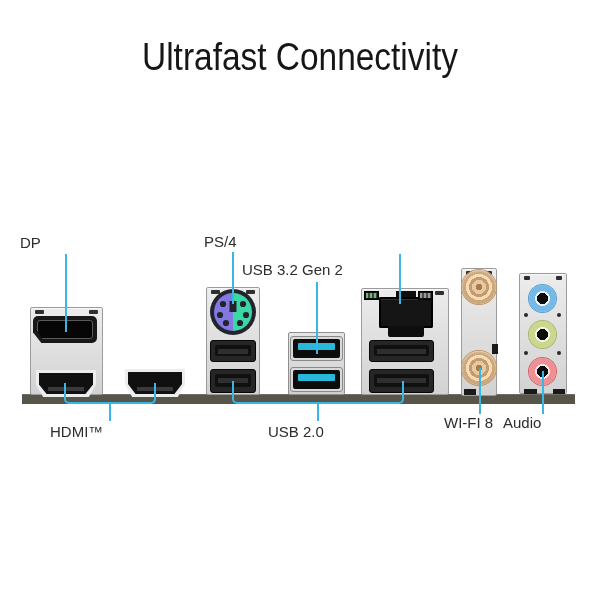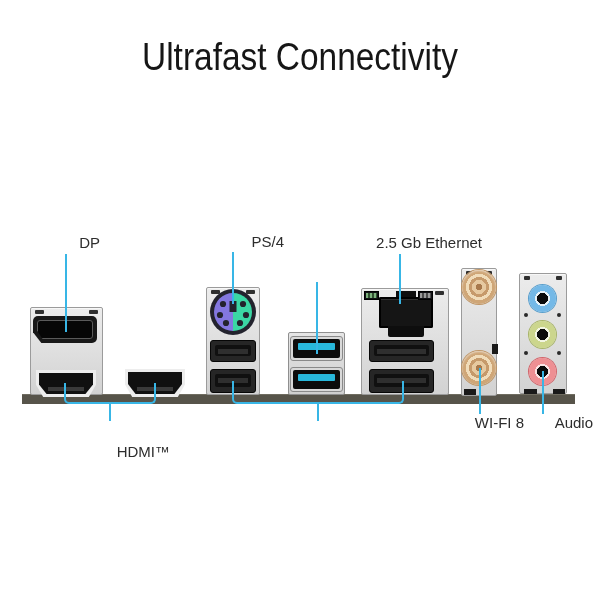--- a/index.html
+++ b/index.html
@@ -6,21 +6,21 @@
   #stage{position:relative;width:600px;height:600px;background:#fff;overflow:hidden;
          font-family:"Liberation Sans",sans-serif;}
 
   
   #title{position:absolute;top:36px;left:0;right:0;text-align:center;
          font-size:38px;color:var(--title-text,#161616);transform:scaleX(.88);
          transform-origin:center;white-space:nowrap;}
 
   
   .label{position:absolute;font-size:15px;color:var(--label-text,#2d2d2d);
-         text-align:right;white-space:nowrap;z-index:6;}
+         text-align:left;white-space:nowrap;z-index:6;}
 
   
   .vline{position:absolute;width:2px;background:var(--callout,#38b6e6);z-index:5;}
   .bracket{position:absolute;border:2px solid var(--callout,#38b6e6);border-top:none;
            border-radius:0 0 5px 5px;box-sizing:border-box;z-index:5;background:transparent;}
 
   
   #pcb-bar{position:absolute;left:22px;top:394px;width:553px;height:10px;
            background:var(--pcb,#57544a);box-shadow:inset 0 1px 0 #6f6c60;z-index:1;}
 
@@ -186,18 +186,19 @@
   <div class="vline" style="left:479px;top:368px;height:46px;"></div>
   <div class="vline" style="left:542px;top:371px;height:43px;"></div>
 
   <div class="bracket" style="left:64px;top:383px;width:92px;height:21px;"></div>
   <div class="vline" style="left:109px;top:402px;height:19px;"></div>
   <div class="bracket" style="left:232px;top:381px;width:172px;height:23px;"></div>
   <div class="vline" style="left:317px;top:402px;height:19px;"></div>
 
   <div class="label" style="left:20px;top:234px;width:80px;">DP</div>
   <div class="label" style="left:204px;top:233px;width:80px;">PS/4</div>
-  <div class="label" style="left:322px;top:234px;width:160px;">2.5 Gb Ethernet</div>
-  <div class="label" style="left:70px;top:423px;width:100px;margin-top:20px;">HDMI™</div>
+  <div class="label" style="left:242px;top:261px;width:160px;">USB 3.2 Gen 2</div>
+  <div class="label" style="left:50px;top:423px;width:100px;">HDMI™</div>
+  <div class="label" style="left:268px;top:423px;width:100px;">USB 2.0</div>
   <div class="label" style="left:444px;top:414px;width:80px;">WI-FI 8</div>
   <div class="label" style="left:503px;top:414px;width:90px;">Audio</div>
 
 </div>
 
 </body></html>

